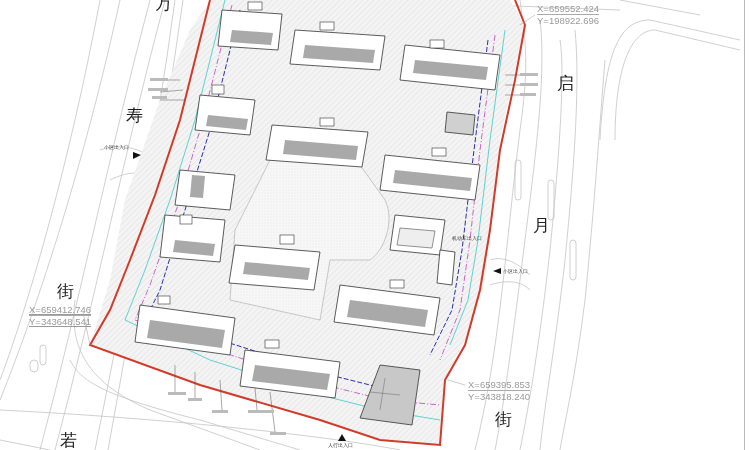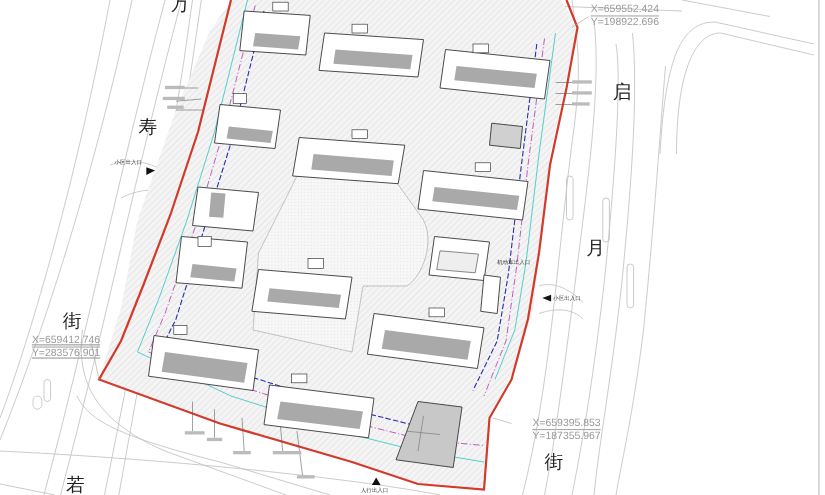--- a/index.html
+++ b/index.html
@@ -218,26 +218,26 @@
 <div class="street-char" style="left:495px; top:408px;">街</div>
 
 <div class="coord" style="left:537px; top:3px;">
   <span class="line">X=659552.424</span>
   <span class="rule"></span>
   <span class="line">Y=198922.696</span>
 </div>
 <div class="coord" style="left:29px; top:304px;text-decoration:underline;">
   <span class="line">X=659412.746</span>
   <span class="rule"></span>
-  <span class="line">Y=283576.901</span>
+  <span class="line">Y=343648.541</span>
 </div>
-<div class="coord" style="left:484px; top:379px;">
+<div class="coord" style="left:468px; top:379px;">
   <span class="line">X=659395.853</span>
   <span class="rule"></span>
-  <span class="line">Y=187355.967</span>
+  <span class="line">Y=343818.240</span>
 </div>
 
 <div class="entrance-label" style="left:104px; top:144px;">小区出入口</div>
 <div class="entrance-label" style="left:503px; top:268px;">小区出入口</div>
 <div class="entrance-label" style="left:328px; top:442px;">人行出入口</div>
 <div class="entrance-label" style="left:452px; top:235px;">机动车出入口</div>
 
 <div class="right-edge"></div>
 
 </body></html>

